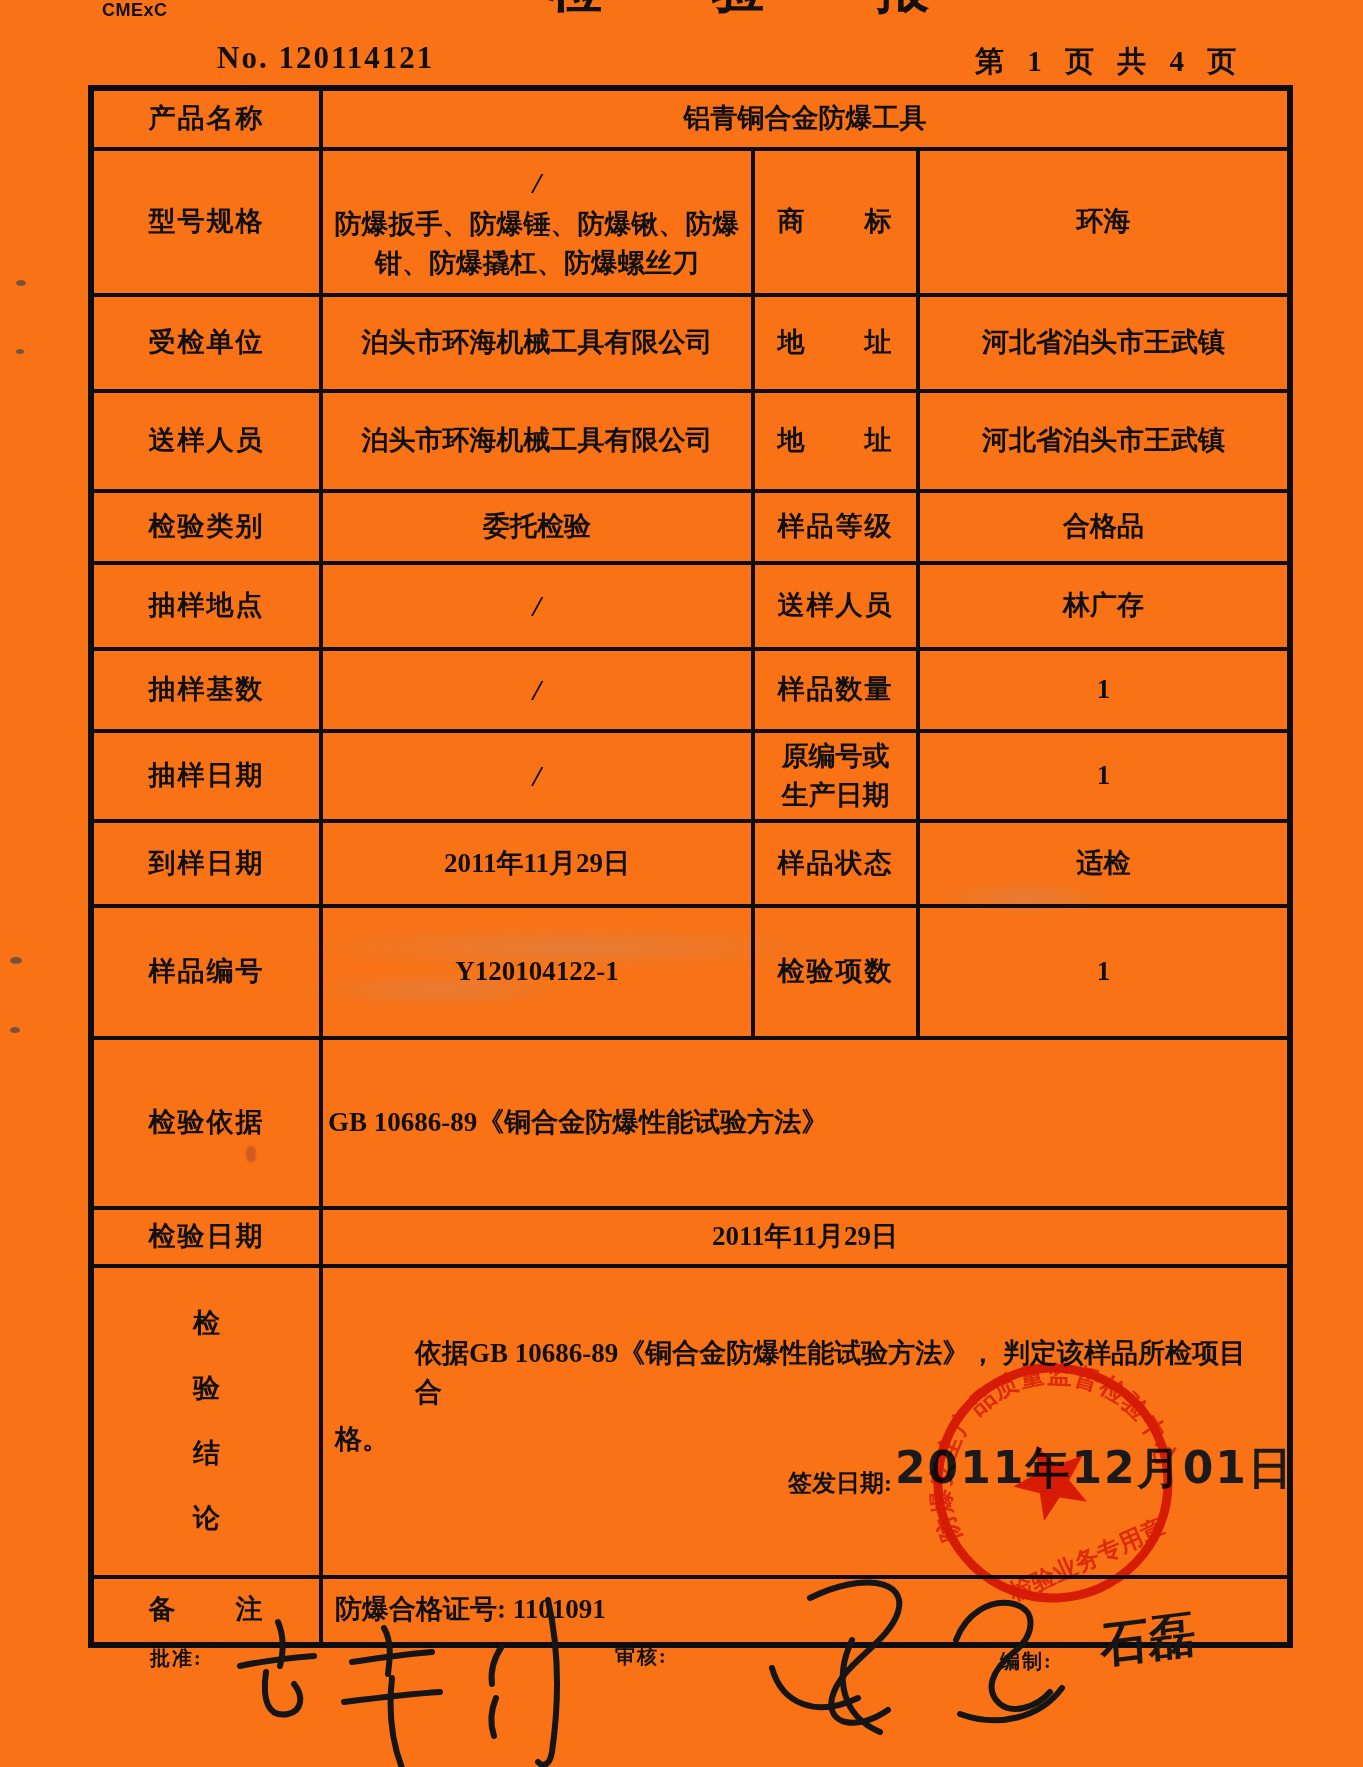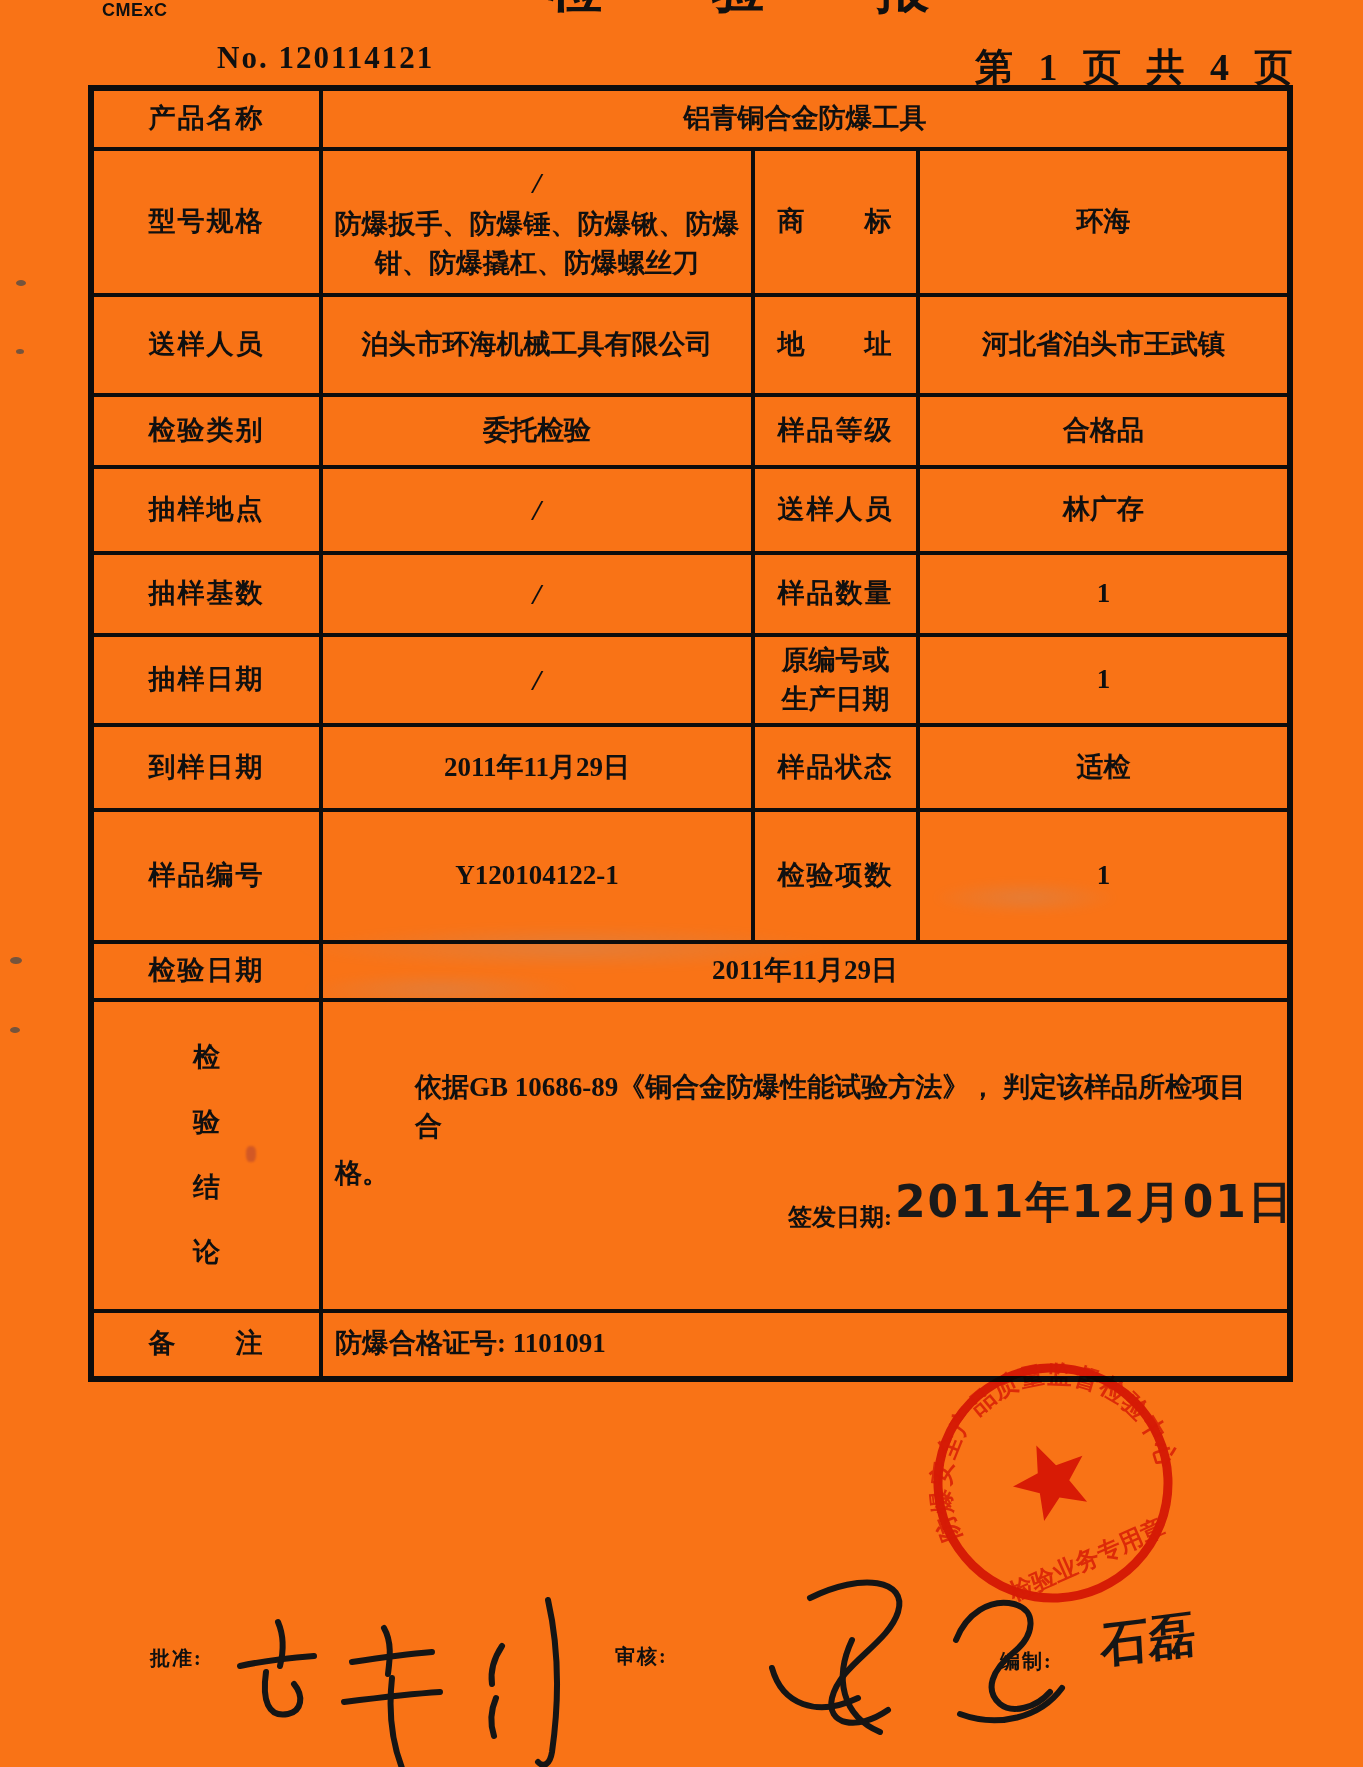--- a/index.html
+++ b/index.html
@@ -4,21 +4,21 @@
 <style>
   html,body{margin:0;padding:0;background:#e8e8e8;}
   .page{position:relative;width:1363px;height:1767px;background:#f97316;overflow:hidden;
         font-family:"Liberation Serif", serif;color:#101010;}
   
   .logo{position:absolute;left:102px;top:0px;font-family:"Liberation Sans",sans-serif;
         font-weight:bold;font-size:18px;letter-spacing:.5px;}
   .title-clip{position:absolute;left:548px;top:0;width:460px;height:15px;overflow:hidden;}
   .title-clip>div{font-size:54px;font-weight:bold;letter-spacing:48px;margin-top:-48px;white-space:nowrap;}
   .report-no{position:absolute;left:193px;top:40px;font-size:31px;font-weight:bold;letter-spacing:2px;margin-left:24px;}
-  .page-info{position:absolute;left:975px;top:42px;font-size:38px;font-weight:bold;letter-spacing:8px;}
+  .page-info{position:absolute;left:975px;top:42px;font-size:29px;font-weight:bold;letter-spacing:8px;}
   
   table.report{position:absolute;left:88px;top:85px;width:1199px;border-collapse:collapse;
         table-layout:fixed;border:6px solid #0d0d0d;z-index:1;}
   td{border:4px solid #0d0d0d;font-weight:bold;font-size:27px;color:#101010;
      text-align:center;vertical-align:middle;padding:2px 6px;line-height:1.45;}
   .lbl{letter-spacing:2px;}
   .slash{font-size:30px;font-style:italic;}
   .basis-val{text-align:left;padding-left:5px;}
   .concl{position:relative;text-align:left;vertical-align:top;}
   .concl-line1{padding:64px 12px 0 86px;}
@@ -84,20 +84,26 @@
     <tr style="height:146px">
       <td class="lbl">型号规格</td>
       <td>
         <div class="slash">/</div>
         <div>防爆扳手、防爆锤、防爆锹、防爆钳、防爆撬杠、防爆螺丝刀</div>
       </td>
       <td class="lbl">商　　标</td>
       <td>环海</td>
     </tr>
 
+    <tr style="height:96px">
+      <td class="lbl">受检单位</td>
+      <td>泊头市环海机械工具有限公司</td>
+      <td class="lbl">地　　址</td>
+      <td>河北省泊头市王武镇</td>
+    </tr>
 
     <tr style="height:100px">
       <td class="lbl">送样人员</td>
       <td>泊头市环海机械工具有限公司</td>
       <td class="lbl">地　　址</td>
       <td>河北省泊头市王武镇</td>
     </tr>
 
     <tr style="height:72px">
       <td class="lbl">检验类别</td>
@@ -137,20 +143,24 @@
       <td>适检</td>
     </tr>
 
     <tr style="height:132px">
       <td class="lbl">样品编号</td>
       <td>Y120104122-1</td>
       <td class="lbl">检验项数</td>
       <td>1</td>
     </tr>
 
+    <tr style="height:170px">
+      <td class="lbl">检验依据</td>
+      <td colspan="3" class="basis-val">GB 10686-89《铜合金防爆性能试验方法》</td>
+    </tr>
 
     <tr style="height:58px">
       <td class="lbl">检验日期</td>
       <td colspan="3">2011年11月29日</td>
     </tr>
 
     <tr style="height:257px">
       <td>
         <div class="vlabel">
           <span>检</span>

